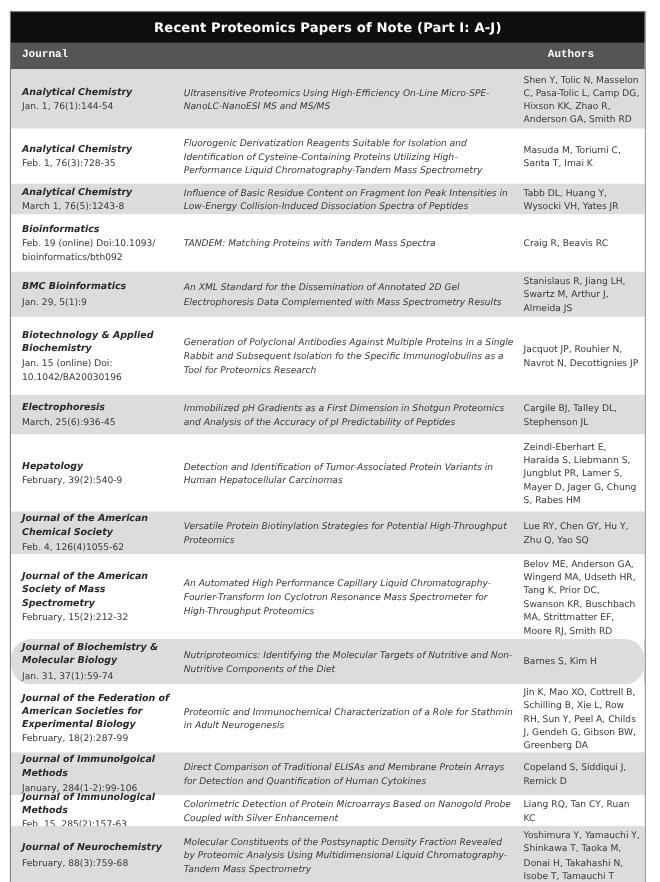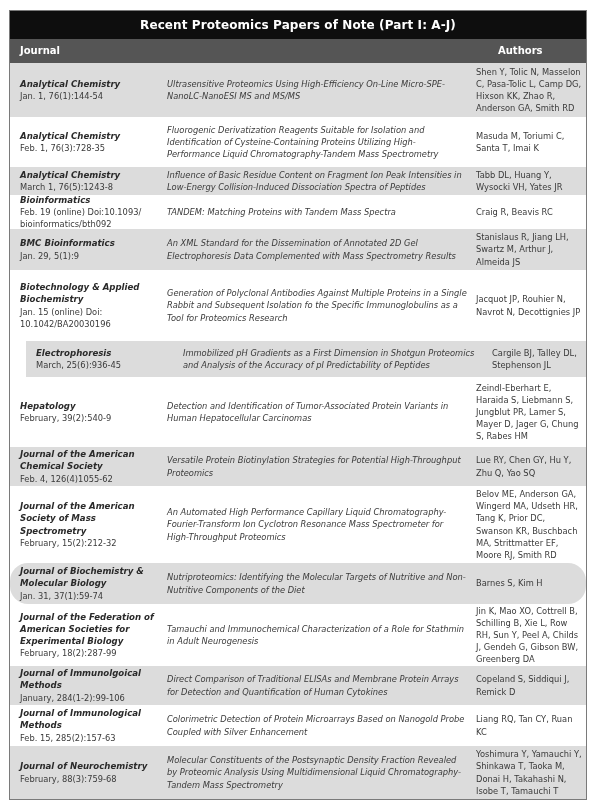--- a/index.html
+++ b/index.html
@@ -3,21 +3,21 @@
 <meta charset="utf-8">
 <style>
   html, body { margin: 0; padding: 0; background: #ffffff; }
   body { width: 600px; height: 802px; position: relative; overflow: hidden;
          font-family: "DejaVu Sans", "Liberation Sans", sans-serif; }
   .table-wrap { position: absolute; left: 9px; top: 10px; width: 578px;
                 border: 1px solid #7a7a7a; box-sizing: border-box; background: #fff; }
   .title-bar { height: 28px; background: #0e0e0e; color: #ffffff; text-align: center;
                font-weight: bold; font-size: 12px; line-height: 28px; letter-spacing: 0.1px; }
   .header-row { height: 24px; background: #555555; color: #ffffff; font-weight: bold;
-                font-size: 10px; position: relative; }
+                font-size: 10px; position: relative; font-family: Liberation Mono, monospace; }
   .header-row span { position: absolute; top: 0; line-height: 24px; }
   .h-journal { left: 10px; }
   .h-title { left: 141px; margin-top: 40px; }
   .h-authors { left: 488px; }
   .row { position: relative; display: flex; align-items: center; box-sizing: border-box;
          font-size: 8.3px; color: #3a3a3a; line-height: 12.1px; }
   .row.shaded { background: #dcdcdc; }
   .row.plain { background: #ffffff; }
   .c-journal { position: absolute; left: 10px; width: 145px; }
   .c-title { position: absolute; left: 157px; width: 300px; font-style: italic; }
@@ -66,21 +66,21 @@
           <span class="jname">Analytical Chemistry</span>
           <span class="jcite">March 1, 76(5):1243-8</span>
         </div>
         <div class="cell c-title">
           <span>Influence of Basic Residue Content on Fragment Ion Peak Intensities in Low-Energy Collision-Induced Dissociation Spectra of Peptides</span>
         </div>
         <div class="cell c-authors">
           <span>Tabb DL, Huang Y, Wysocki VH, Yates JR</span>
         </div>
       </div>
-      <div class="row plain" style="height: 34px;">
+      <div class="row plain" style="height: 52px;">
         <div class="cell c-journal">
           <span class="jname">Bioinformatics</span>
           <span class="jcite">Feb. 19 (online) Doi:10.1093/ bioinformatics/bth092</span>
         </div>
         <div class="cell c-title">
           <span>TANDEM: Matching Proteins with Tandem Mass Spectra</span>
         </div>
         <div class="cell c-authors">
           <span>Craig R, Beavis RC</span>
         </div>
@@ -102,21 +102,21 @@
           <span class="jname">Biotechnology &amp; Applied Biochemistry</span>
           <span class="jcite">Jan. 15 (online) Doi: 10.1042/BA20030196</span>
         </div>
         <div class="cell c-title">
           <span>Generation of Polyclonal Antibodies Against Multiple Proteins in a Single Rabbit and Subsequent Isolation fo the Specific Immunoglobulins as a Tool for Proteomics Research</span>
         </div>
         <div class="cell c-authors">
           <span>Jacquot JP, Rouhier N, Navrot N, Decottignies JP</span>
         </div>
       </div>
-      <div class="row shaded" style="height: 36px; margin-left: 16px;">
+      <div class="row shaded" style="height: 36px;">
         <div class="cell c-journal">
           <span class="jname">Electrophoresis</span>
           <span class="jcite">March, 25(6):936-45</span>
         </div>
         <div class="cell c-title">
           <span>Immobilized pH Gradients as a First Dimension in Shotgun Proteomics and Analysis of the Accuracy of pI Predictability of Peptides</span>
         </div>
         <div class="cell c-authors">
           <span>Cargile BJ, Talley DL, Stephenson JL</span>
         </div>
@@ -168,39 +168,39 @@
         <div class="cell c-authors">
           <span>Barnes S, Kim H</span>
         </div>
       </div>
       <div class="row plain" style="height: 62px;">
         <div class="cell c-journal">
           <span class="jname">Journal of the Federation of American Societies for Experimental Biology</span>
           <span class="jcite">February, 18(2):287-99</span>
         </div>
         <div class="cell c-title">
-          <span>Tamauchi and Immunochemical Characterization of a Role for Stathmin in Adult Neurogenesis</span>
+          <span>Proteomic and Immunochemical Characterization of a Role for Stathmin in Adult Neurogenesis</span>
         </div>
         <div class="cell c-authors">
           <span>Jin K, Mao XO, Cottrell B, Schilling B, Xie L, Row RH, Sun Y, Peel A, Childs J, Gendeh G, Gibson BW, Greenberg DA</span>
         </div>
       </div>
       <div class="row shaded" style="height: 39px;">
         <div class="cell c-journal">
           <span class="jname">Journal of Immunolgoical Methods</span>
           <span class="jcite">January, 284(1-2):99-106</span>
         </div>
         <div class="cell c-title">
           <span>Direct Comparison of Traditional ELISAs and Membrane Protein Arrays for Detection and Quantification of Human Cytokines</span>
         </div>
         <div class="cell c-authors">
           <span>Copeland S, Siddiqui J, Remick D</span>
         </div>
       </div>
-      <div class="row plain" style="height: 41px;">
+      <div class="row plain" style="height: 28px;">
         <div class="cell c-journal">
           <span class="jname">Journal of Immunological Methods</span>
           <span class="jcite">Feb. 15, 285(2):157-63</span>
         </div>
         <div class="cell c-title">
           <span>Colorimetric Detection of Protein Microarrays Based on Nanogold Probe Coupled with Silver Enhancement</span>
         </div>
         <div class="cell c-authors">
           <span>Liang RQ, Tan CY, Ruan KC</span>
         </div>

